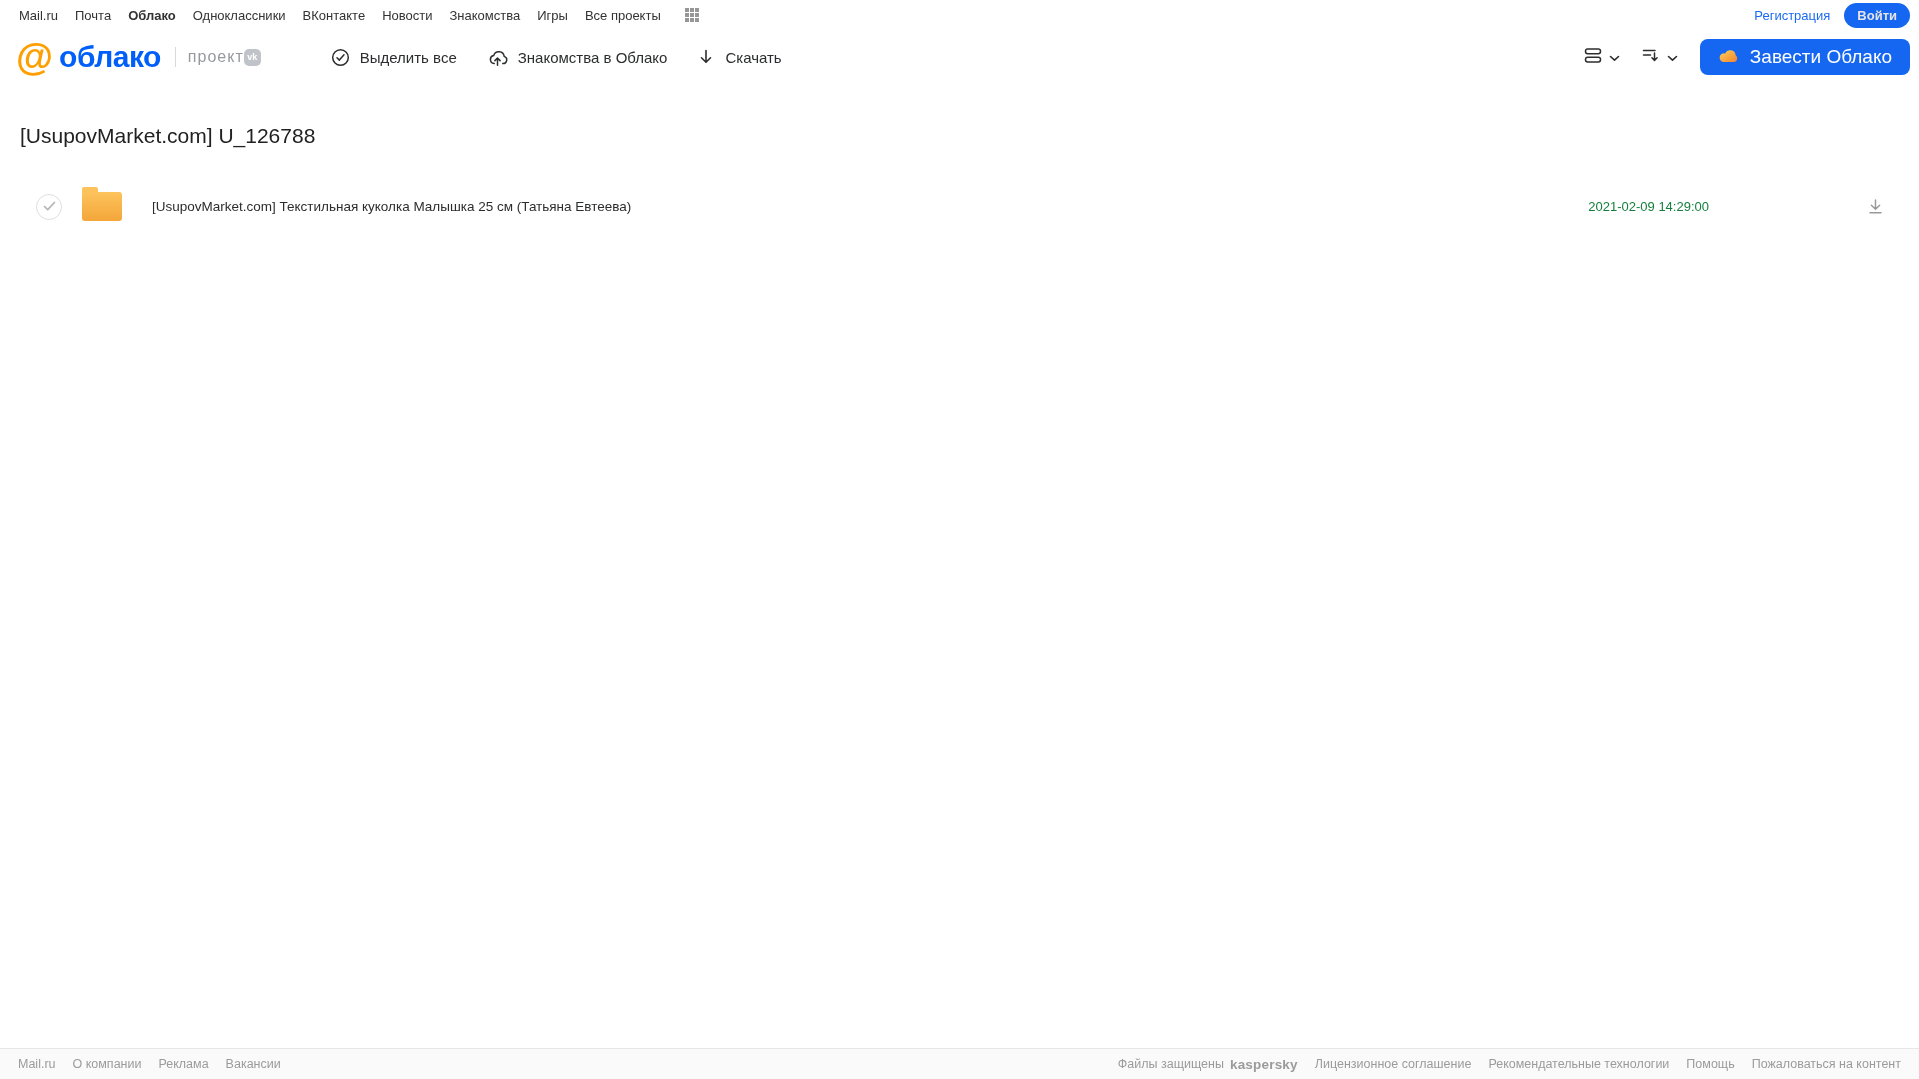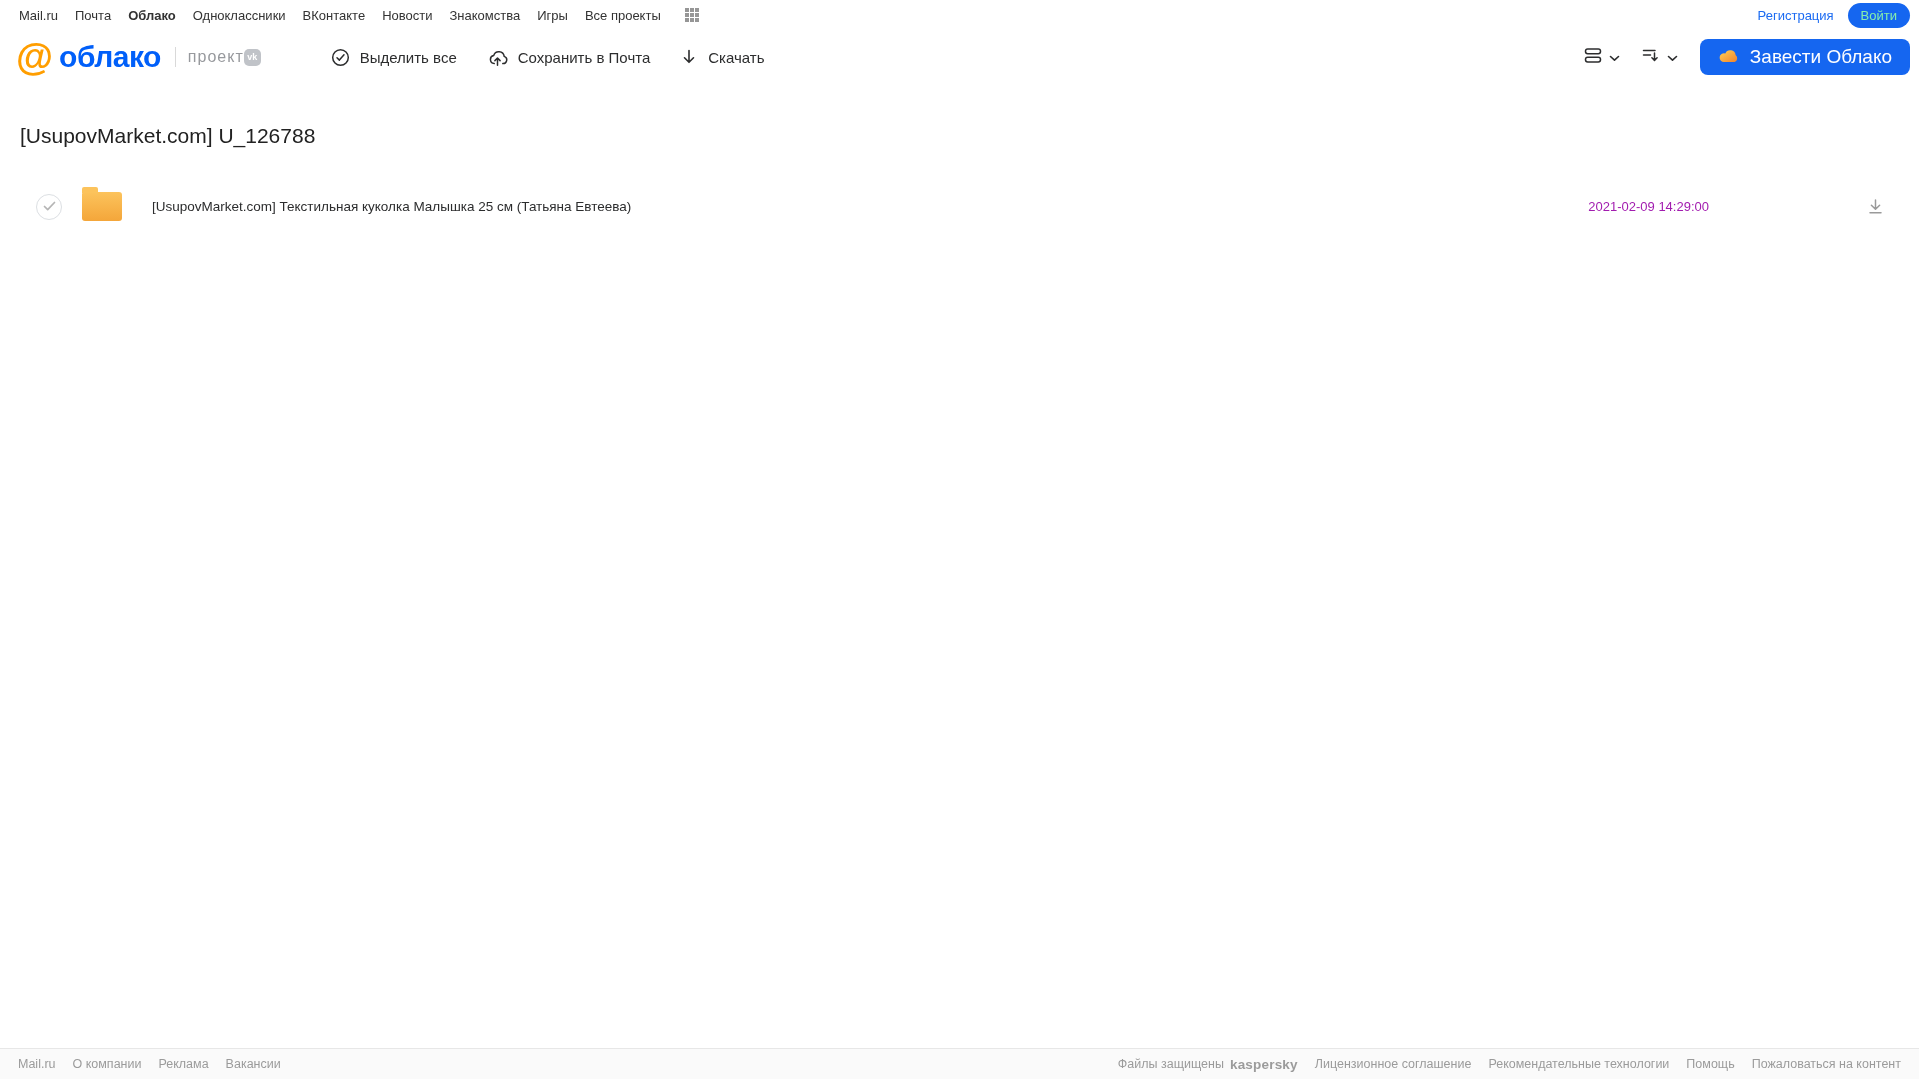--- a/index.html
+++ b/index.html
@@ -7,22 +7,22 @@
     font-family:"Liberation Sans", sans-serif; color:#2c2d2e; }
 
   
   .topnav { height:30px; display:flex; align-items:center; padding:0 9px 0 19px; }
   .topnav-links { display:flex; align-items:center; gap:17px; }
   .topnav-links a { font-size:13px; color:#333; text-decoration:none; cursor:pointer; }
   .topnav-links a.active { font-weight:bold; }
   .grid-icon { margin-left:6px; display:inline-flex; cursor:pointer; }
   .topnav-right { margin-left:auto; display:flex; align-items:center; gap:14px; }
   .reg-link { font-size:13px; color:#1b6bf2; text-decoration:none; cursor:pointer;padding-left:42px; }
-  .login-btn { background:#1566f0; color:#86efac; font-size:13px; border:none;
-    border-radius:13px; padding:5px 13px; cursor:pointer; font-family:inherit; }
+  .login-btn { background:#1566f0; color:#e5e5e5; font-size:13px; border:none;
+    border-radius:13px; padding:5px 13px; cursor:pointer; font-family:inherit;font-weight:bold; }
 
   
   .headerbar { height:54px; display:flex; align-items:center; padding:0 9px 0 16px; }
   .logo { display:flex; align-items:center; cursor:pointer; }
   .logo-at { color:#ff9e00; font-size:38px; font-weight:bold; line-height:36px; }
   .logo-word { color:#005ff9; font-size:30px; font-weight:bold; letter-spacing:-0.5px;
     margin-left:6px; line-height:36px; }
   .logo-divider { width:1px; height:20px; background:#d9d9d9; margin:0 12px 0 14px; }
   .logo-project { color:#97999d; font-size:16px; letter-spacing:1px; }
   .vk-badge { width:17px; height:17px; background:#c0c3c8; border-radius:5px;
@@ -45,21 +45,21 @@
   .page-title { font-size:21px; font-weight:normal; color:#222; line-height:24px; }
 
   .file-row { margin-top:44px; display:flex; align-items:center; padding-left:16px; cursor:default; }
   .row-check { width:26px; height:26px; border-radius:50%; border:1px solid #dcdfe3;
     display:flex; align-items:center; justify-content:center; cursor:pointer; background:#fff; }
   .folder-icon { position:relative; width:40px; height:29px; margin-left:20px;
     background:linear-gradient(180deg,#fcc35c,#f4a63a); border-radius:2px 3px 3px 3px; cursor:pointer; }
   .folder-icon::before { content:""; position:absolute; top:-5px; left:0; width:16px; height:6px;
     background:#fcc35c; border-radius:2px 2px 0 0; }
   .file-name { margin-left:30px; font-size:13.5px; color:#2c2d2e; text-decoration:none; cursor:pointer; }
-  .file-date { margin-left:auto; font-size:13px; color:#a21caf; }
+  .file-date { margin-left:auto; font-size:13px; color:#15803d; }
   .row-download { margin-left:158px; margin-right:35px; display:inline-flex; cursor:pointer; }
 
   
   .footer { position:absolute; left:0; bottom:0; width:100%; height:31px; background:#fafafa;
     border-top:1px solid #e7e7e7; display:flex; align-items:center;
     padding:0 18px; font-size:12.5px; color:#9b9b9b; }
   .footer a { color:#9b9b9b; text-decoration:none; cursor:pointer; }
   .footer-left { display:flex; gap:17px; }
   .footer-right { margin-left:auto; display:flex; align-items:center; gap:17px; }
   .kasp-wrap { display:flex; align-items:center; gap:6px; }
@@ -120,21 +120,21 @@
       </span>
       <span>Выделить все</span>
     </button>
     <button class="tool-btn">
       <span>
         <svg width="21" height="19" viewBox="0 0 21 19" fill="none" stroke="#2c2d2e" stroke-width="1.5" stroke-linecap="round" stroke-linejoin="round">
           <path d="M7.2 15.6 a4.1 4.1 0 0 1 -0.5 -8.1 A5.4 5.4 0 0 1 17.2 8.4 a3.7 3.7 0 0 1 -1.4 7.2"></path>
           <path d="M10.5 17.2 V10.4 M7.9 12.6 l2.6 -2.6 2.6 2.6"></path>
         </svg>
       </span>
-      <span>Сохранить в Почта</span>
+      <span>Знакомства в Облако</span>
     </button>
     <button class="tool-btn">
       <span>
         <svg width="18" height="18" viewBox="0 0 18 18" fill="none" stroke="#2c2d2e" stroke-width="1.6" stroke-linecap="round" stroke-linejoin="round">
           <path d="M9 2.5 V14 M4.5 9.8 L9 14.3 l4.5 -4.5"></path>
         </svg>
       </span>
       <span>Скачать</span>
     </button>
   </div>

